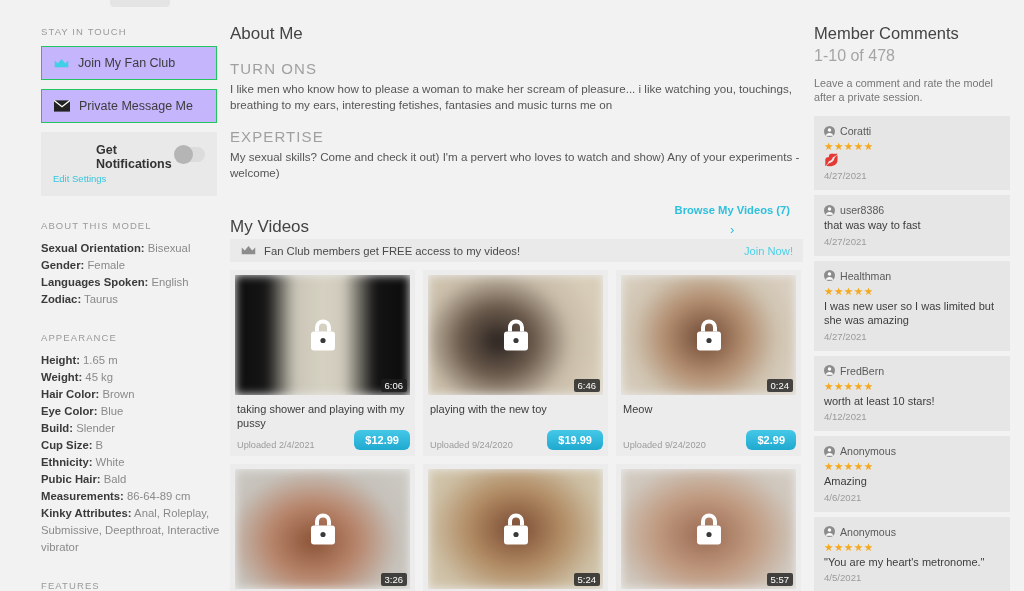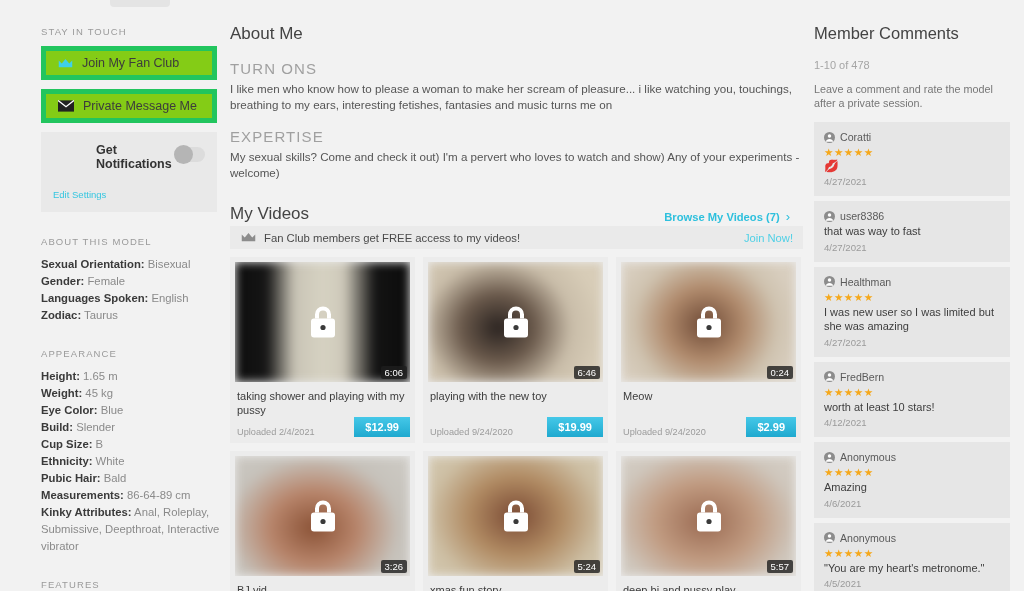--- a/index.html
+++ b/index.html
@@ -19,34 +19,34 @@
 
   
   .sidebar {
     width: 230px; flex: 0 0 230px; padding: 26px 0 0 41px; background:#f2f2f2;
   }
   .sec-label {
     font-size: 9.5px; letter-spacing: 1.1px; color: #9a9a9a;
     text-transform: uppercase; margin-bottom: 9px;
   }
   .touch-btn {
-    width: 176px; height: 34px; border: 5px solid #22c55e; background:#84cc16;
+    width: 176px; height: 34px; border: 1px solid #22c55e; background:#c4b5fd;
     display: flex; align-items: center; gap: 9px; padding-left: 12px;
     font-size: 12.5px; color: #3c3c3c; margin-bottom: 9px; cursor: pointer;
   }
   .crown-ic { width: 15px; height: 11px; display:block; }
   .env-ic { width: 16px; height: 12px; display:block; }
 
   .notif-box {
     width: 176px; background: #e9e9e9; padding: 11px 12px 12px 12px;
     margin-top: 9px; display: flex; align-items: flex-start;
     justify-content: space-between;
   }
   .notif-title { font-size: 12.5px; font-weight: bold; color: #333; margin-left: 43px; }
-  .notif-edit { font-size: 9.5px; color: #35c6e0; margin-top: 18px; cursor:pointer; }
+  .notif-edit { font-size: 9.5px; color: #35c6e0; margin-top: 2px; cursor:pointer; }
   .toggle {
     width: 31px; height: 15px; border-radius: 8px; background: #dcdcdc;
     position: relative; margin-top: 4px; flex: 0 0 31px; cursor: pointer;
   }
   .toggle .knob {
     position: absolute; left: 0; top: -2px; width: 19px; height: 19px;
     border-radius: 50%; background: #b5b5b5;
   }
 
   .info-block { margin-top: 24px; width: 182px; }
@@ -61,21 +61,21 @@
     text-transform: uppercase; margin-top: 16px; margin-bottom: 4px;
   }
   .body-txt { font-size: 11.6px; color: #555; line-height: 15.5px; max-width: 580px; }
 
   .videos-head {
     display: flex; align-items: flex-end; justify-content: space-between;
     margin-top: 24px; padding-right: 10px;
   }
   .browse-link {
     font-size: 11.2px; color: #2ec0dd; font-weight: bold; cursor: pointer;
-    display: flex; align-items: center; gap: 6px;
+    display: flex; align-items: center; gap: 6px; flex-direction: column;
   }
   .chev { font-size: 13px; font-weight: normal; }
 
   .fanbar {
     margin-top: 2px; background: #eaeaea; height: 23px; display: flex;
     align-items: center; padding: 0 10px 0 11px; justify-content: space-between;
     width: 573px;
   }
   .fanbar-left { display: flex; align-items: center; gap: 8px; font-size: 11.3px; color:#4a4a4a; }
   .joinnow { font-size: 11.2px; color: #4fd0e6; cursor: pointer; }
@@ -94,27 +94,27 @@
   .dur {
     position: absolute; right: 3px; bottom: 3px; background: rgba(30,30,30,.8);
     color: #fff; font-size: 9.5px; padding: 1px 4px; border-radius: 2px;
   }
   .vid-title { font-size: 11px; color: #3c3c3c; padding: 7px 2px 0 2px; height: 30px; line-height:14px;}
   .vid-foot { display: flex; align-items: flex-end; justify-content: space-between; padding: 5px 0 6px 2px; }
   .uploaded { font-size: 9.2px; color: #9b9b9b; }
   .price {
     background: linear-gradient(180deg,#45c8e8 0%, #1fa9cf 100%);
     color: #fff; font-size: 11px; font-weight: bold; padding: 4px 11px;
-    border-radius: 0; cursor: pointer;
+    border-radius: 6px; cursor: pointer;
   }
 
   
   .right { width: 210px; flex: 0 0 210px; padding: 24px 14px 0 0; }
   .mc-title { font-size: 16.5px; color: #444; font-weight: normal; }
-  .mc-count { font-size: 11px; color: #a5a5a5; margin-top: 16px; }
+  .mc-count { font-size: 16px; color: #a5a5a5; margin-top: 4px; }
   .mc-note { font-size: 10.8px; color: #777; line-height: 14px; margin-top: 11px; }
   .cmt-list { margin-top: 12px; }
   .cmt {
     background: #e6e6e6; padding: 9px 10px 9px 10px; margin-bottom: 5px;
   }
   .cmt-user { display: flex; align-items: center; gap: 5px; font-size: 10.6px; color: #5a5a5a; }
   .uic { width: 11px; height: 11px; display:block; }
   .stars { color: #f5a81c; font-size: 10.5px; letter-spacing: .5px; margin-top: 3px; }
   .cmt-body { font-size: 11px; color: #3d3d3d; line-height: 14.5px; margin-top: 2px; }
   .cmt-emoji { font-size: 12px; margin-top: 1px; }
@@ -167,20 +167,21 @@
           <div class="info-row"><b>Languages Spoken:</b><span> English</span></div>
           <div class="info-row"><b>Zodiac:</b><span> Taurus</span></div>
         </div>
     </div>
 
     <div class="info-block">
       <div class="sec-label">APPEARANCE</div>
       <div id="appearance-rows">
           <div class="info-row"><b>Height:</b><span> 1.65 m</span></div>
           <div class="info-row"><b>Weight:</b><span> 45 kg</span></div>
+          <div class="info-row"><b>Hair Color:</b><span> Brown</span></div>
           <div class="info-row"><b>Eye Color:</b><span> Blue</span></div>
           <div class="info-row"><b>Build:</b><span> Slender</span></div>
           <div class="info-row"><b>Cup Size:</b><span> B</span></div>
           <div class="info-row"><b>Ethnicity:</b><span> White</span></div>
           <div class="info-row"><b>Pubic Hair:</b><span> Bald</span></div>
           <div class="info-row"><b>Measurements:</b><span> 86-64-89 cm</span></div>
           <div class="info-row"><b>Kinky Attributes:</b><span> Anal, Roleplay, Submissive, Deepthroat, Interactive vibrator</span></div>
         </div>
     </div>
 

